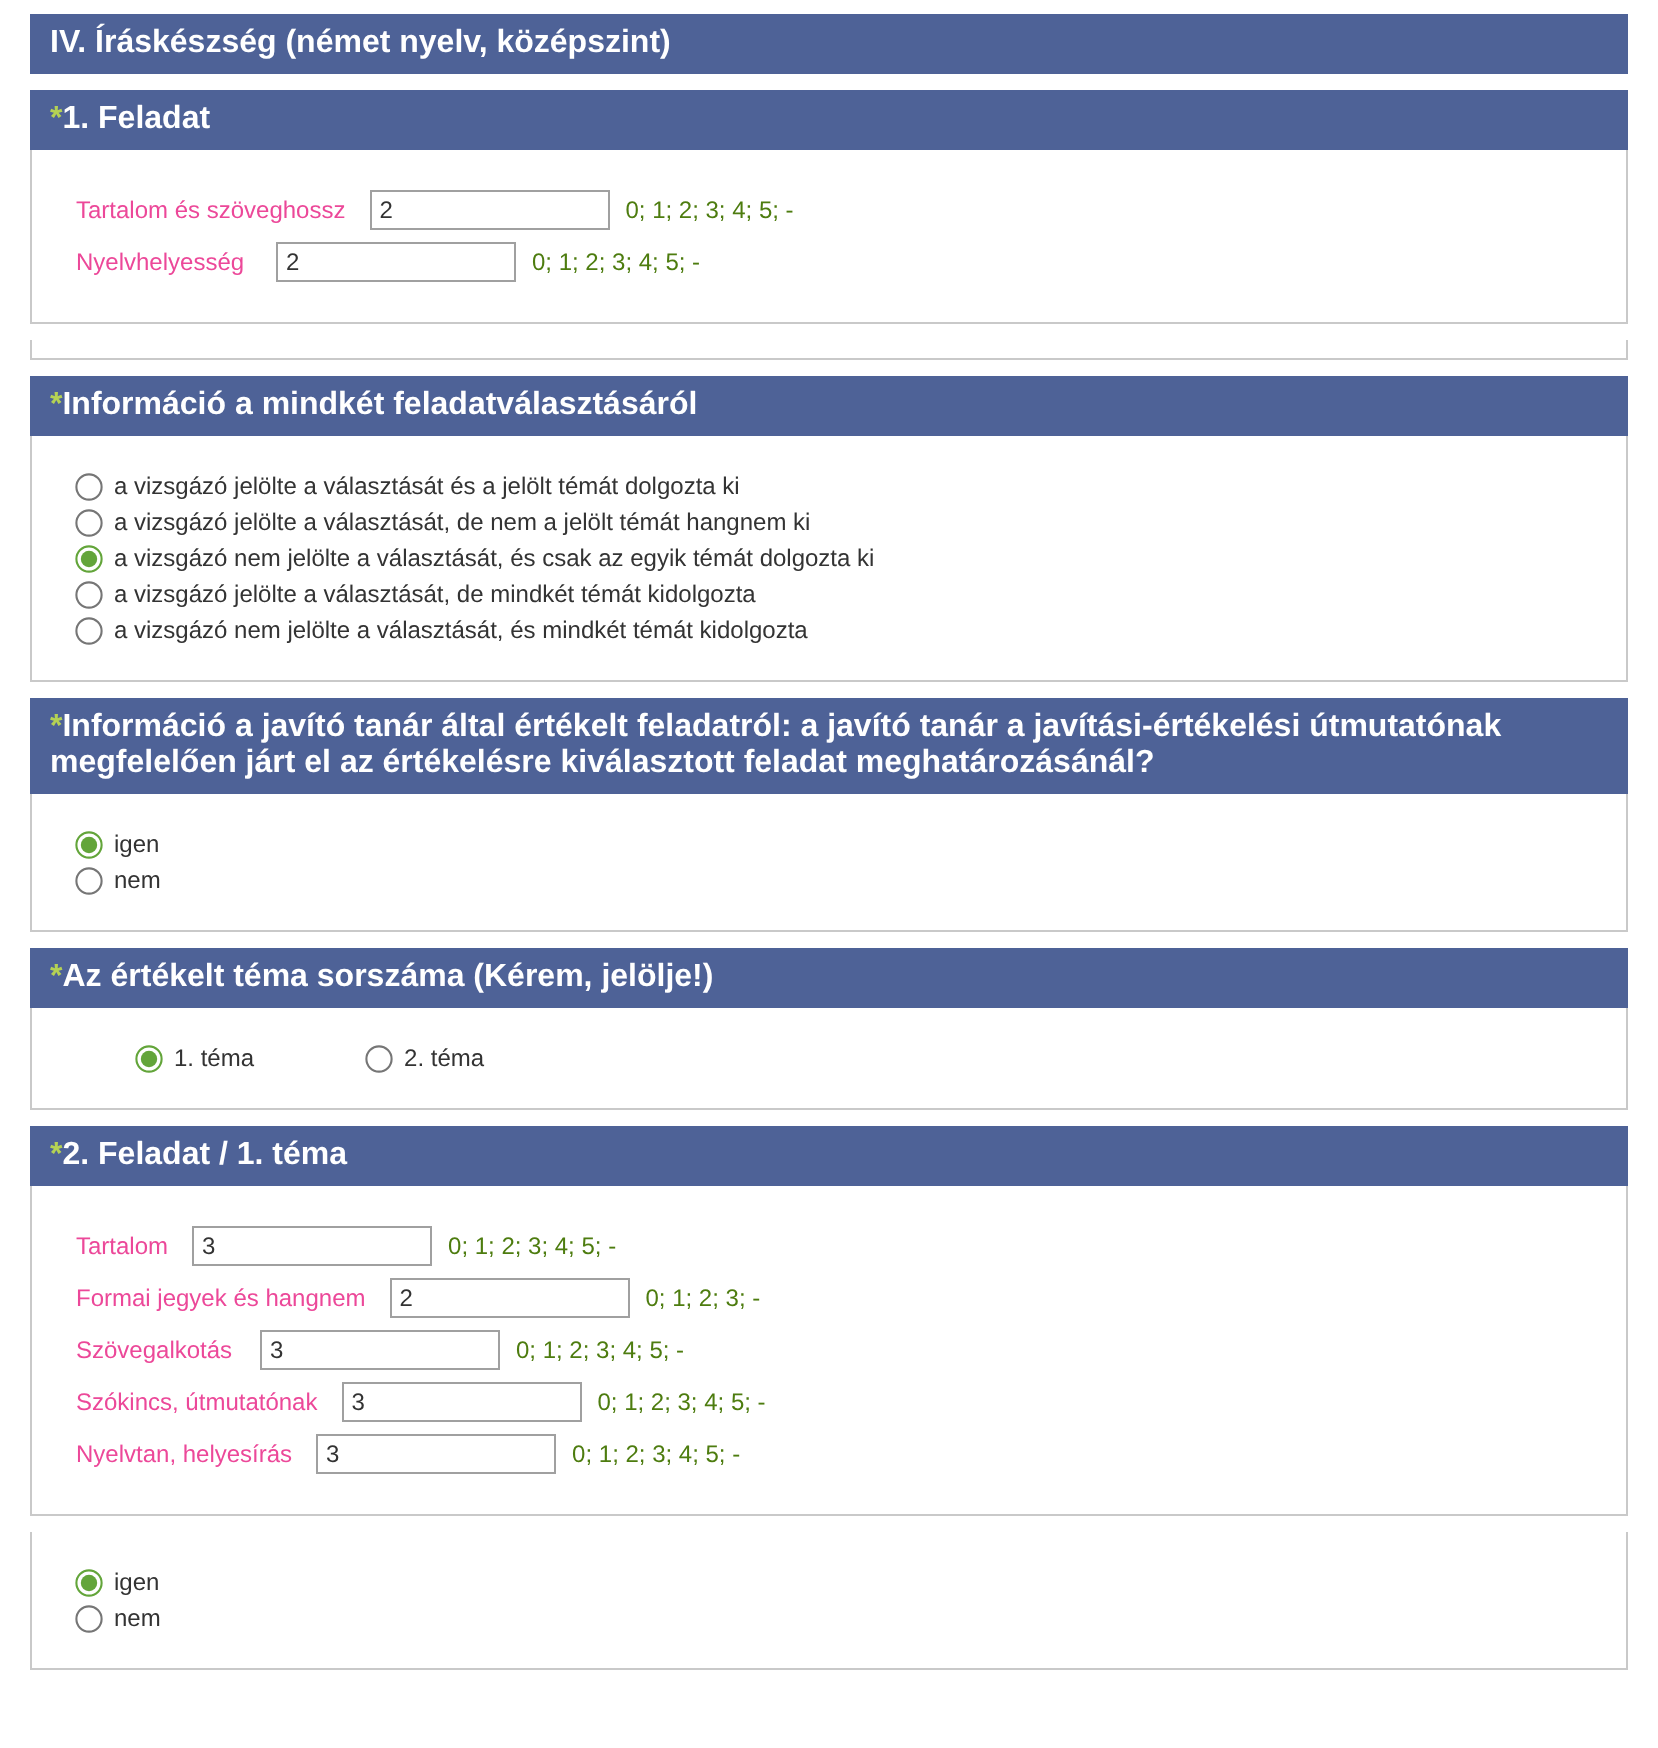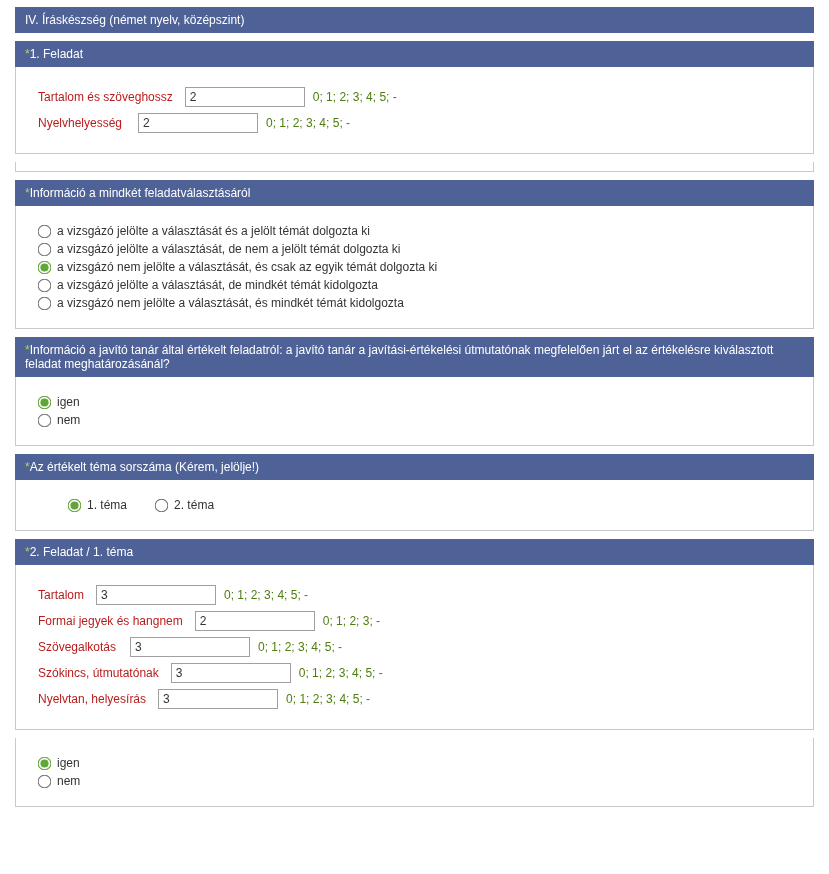--- a/index.html
+++ b/index.html
@@ -9,50 +9,50 @@
     font-family: Arial, Helvetica, sans-serif;
     font-size: 12px;
     color: #333;
     background: #fff;
     width: 829px;
   }
   .panel { margin-bottom: 6px; border: 1px solid #fff; }
   .hdr {
     background: #4e6297;
     color: #fff;
-    font-weight: normal;
+    font-weight: bold;
     padding: 6px 10px;
-    font-size: 12px;
+    font-size: 16px;
   }
   .hdr .ast { color: #b5d254; }
   .body {
     border: 1px solid #c9c9c9;
     border-top: none;
     background: #fff;
     padding: 14px 22px;
   }
   .slim-gap { height: 10px; border: 1px solid #c9c9c9; border-top: none; background: #fff; }
   .row {
     display: flex;
     align-items: center;
     margin: 6px 0;
   }
-  .lbl { color: #b91c1c; padding-right: 12px; min-width: 140px; }
+  .lbl { color: #ec4899; padding-right: 12px; min-width: 140px; }
   input[type=text] {
     border: 1px solid #a0a0a0;
     height: 20px;
     padding: 1px 4px;
     font-family: inherit;
     font-size: 12px;
     color: #333;
   }
   .hint { margin-left: 8px; color: #4d7c0f; }
   .radio-line { display: flex; align-items: flex-end; margin: 4px 0; }
   .radio-line input { margin: 0 6px 0 0; transform: scale(1.05); accent-color: #63a53a; }
-  .themes { display: flex; align-items: center; padding-left: 30px; gap: 28px; }
+  .themes { display: flex; align-items: center; padding-left: 30px; gap: 56px; }
 </style>
 </head>
 <body>
 
 <div class="panel">
   <div class="hdr">IV. Íráskészség (német nyelv, középszint)</div>
 </div>
 
 <div class="panel">
   <div class="hdr">
@@ -80,21 +80,21 @@
   <div class="hdr">
     <span class="ast">*</span><span>Információ a mindkét feladatválasztásáról</span>
   </div>
   <div class="body">
     <div class="radio-line">
         <input type="radio" name="ic" style="">
         <span>a vizsgázó jelölte a választását és a jelölt témát dolgozta ki</span>
       </div>
     <div class="radio-line">
         <input type="radio" name="ic" style="">
-        <span>a vizsgázó jelölte a választását, de nem a jelölt témát dolgozta ki</span>
+        <span>a vizsgázó jelölte a választását, de nem a jelölt témát hangnem ki</span>
       </div>
     <div class="radio-line">
         <input type="radio" name="ic" checked="" style="">
         <span>a vizsgázó nem jelölte a választását, és csak az egyik témát dolgozta ki</span>
       </div>
     <div class="radio-line">
         <input type="radio" name="ic" style="">
         <span>a vizsgázó jelölte a választását, de mindkét témát kidolgozta</span>
       </div>
     <div class="radio-line">

